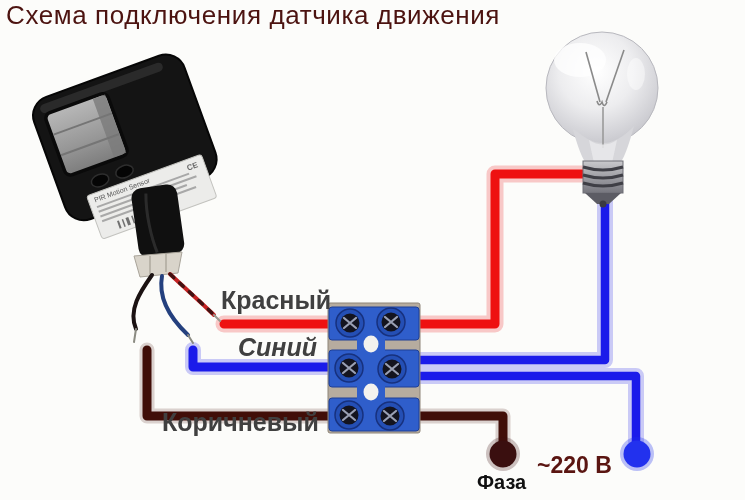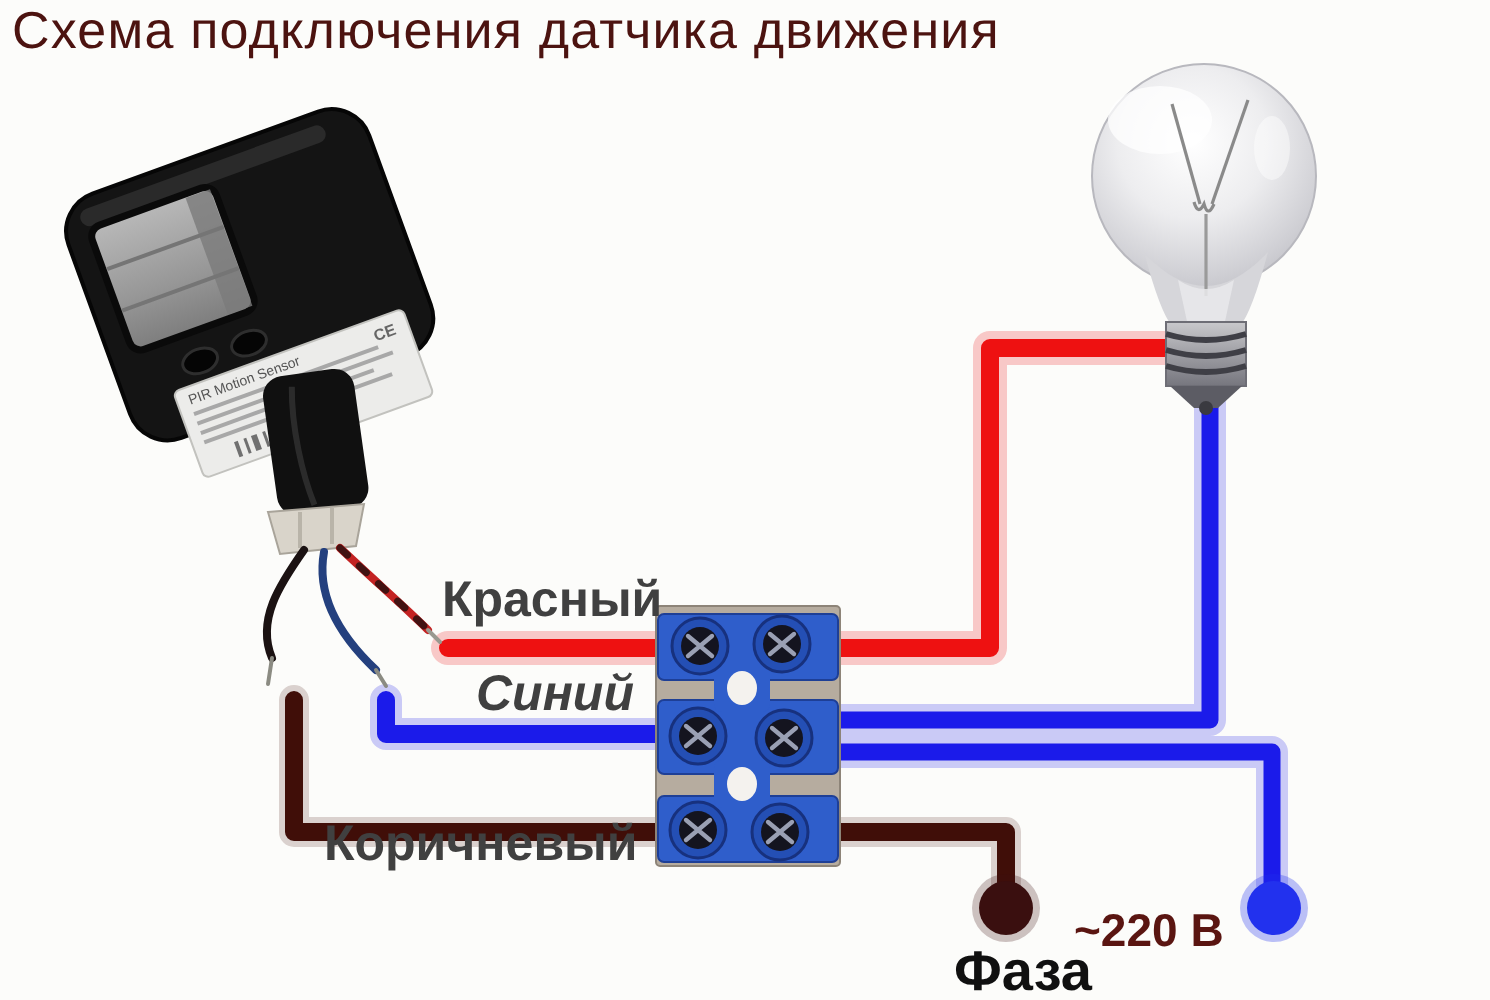--- a/index.html
+++ b/index.html
@@ -8,21 +8,21 @@
     background:#fcfcfa;font-family:"Liberation Sans",sans-serif;
   }
   #stage svg{position:absolute;left:0;top:0;}
   .lbl{position:absolute;white-space:nowrap;line-height:1;}
   .title{left:6px;top:2px;font-size:26px;font-weight:normal;color:#4c1310;letter-spacing:.6px;}
   .wire-lbl{font-size:25px;font-weight:bold;color:#404040;}
   .lbl-red{left:221px;top:288px;}
   .lbl-blue{left:238px;top:335px;font-style:italic;}
   .lbl-brown{left:162px;top:372px;margin-top:38px;}
   .lbl-voltage{left:537px;top:454px;font-size:23px;font-weight:bold;color:#5a1511;}
-  .lbl-terminal{font-size:28px;font-weight:bold;color:#101010;}
+  .lbl-terminal{font-size:20px;font-weight:bold;color:#101010;}
   .lbl-phase{left:477px;top:472px;}
   .lbl-neutral{left:628px;top:472px;}
 </style>
 </head>
 <body>
 
 <div id="stage">
 
   <svg width="745" height="500" viewBox="0 0 745 500">
     <defs>

